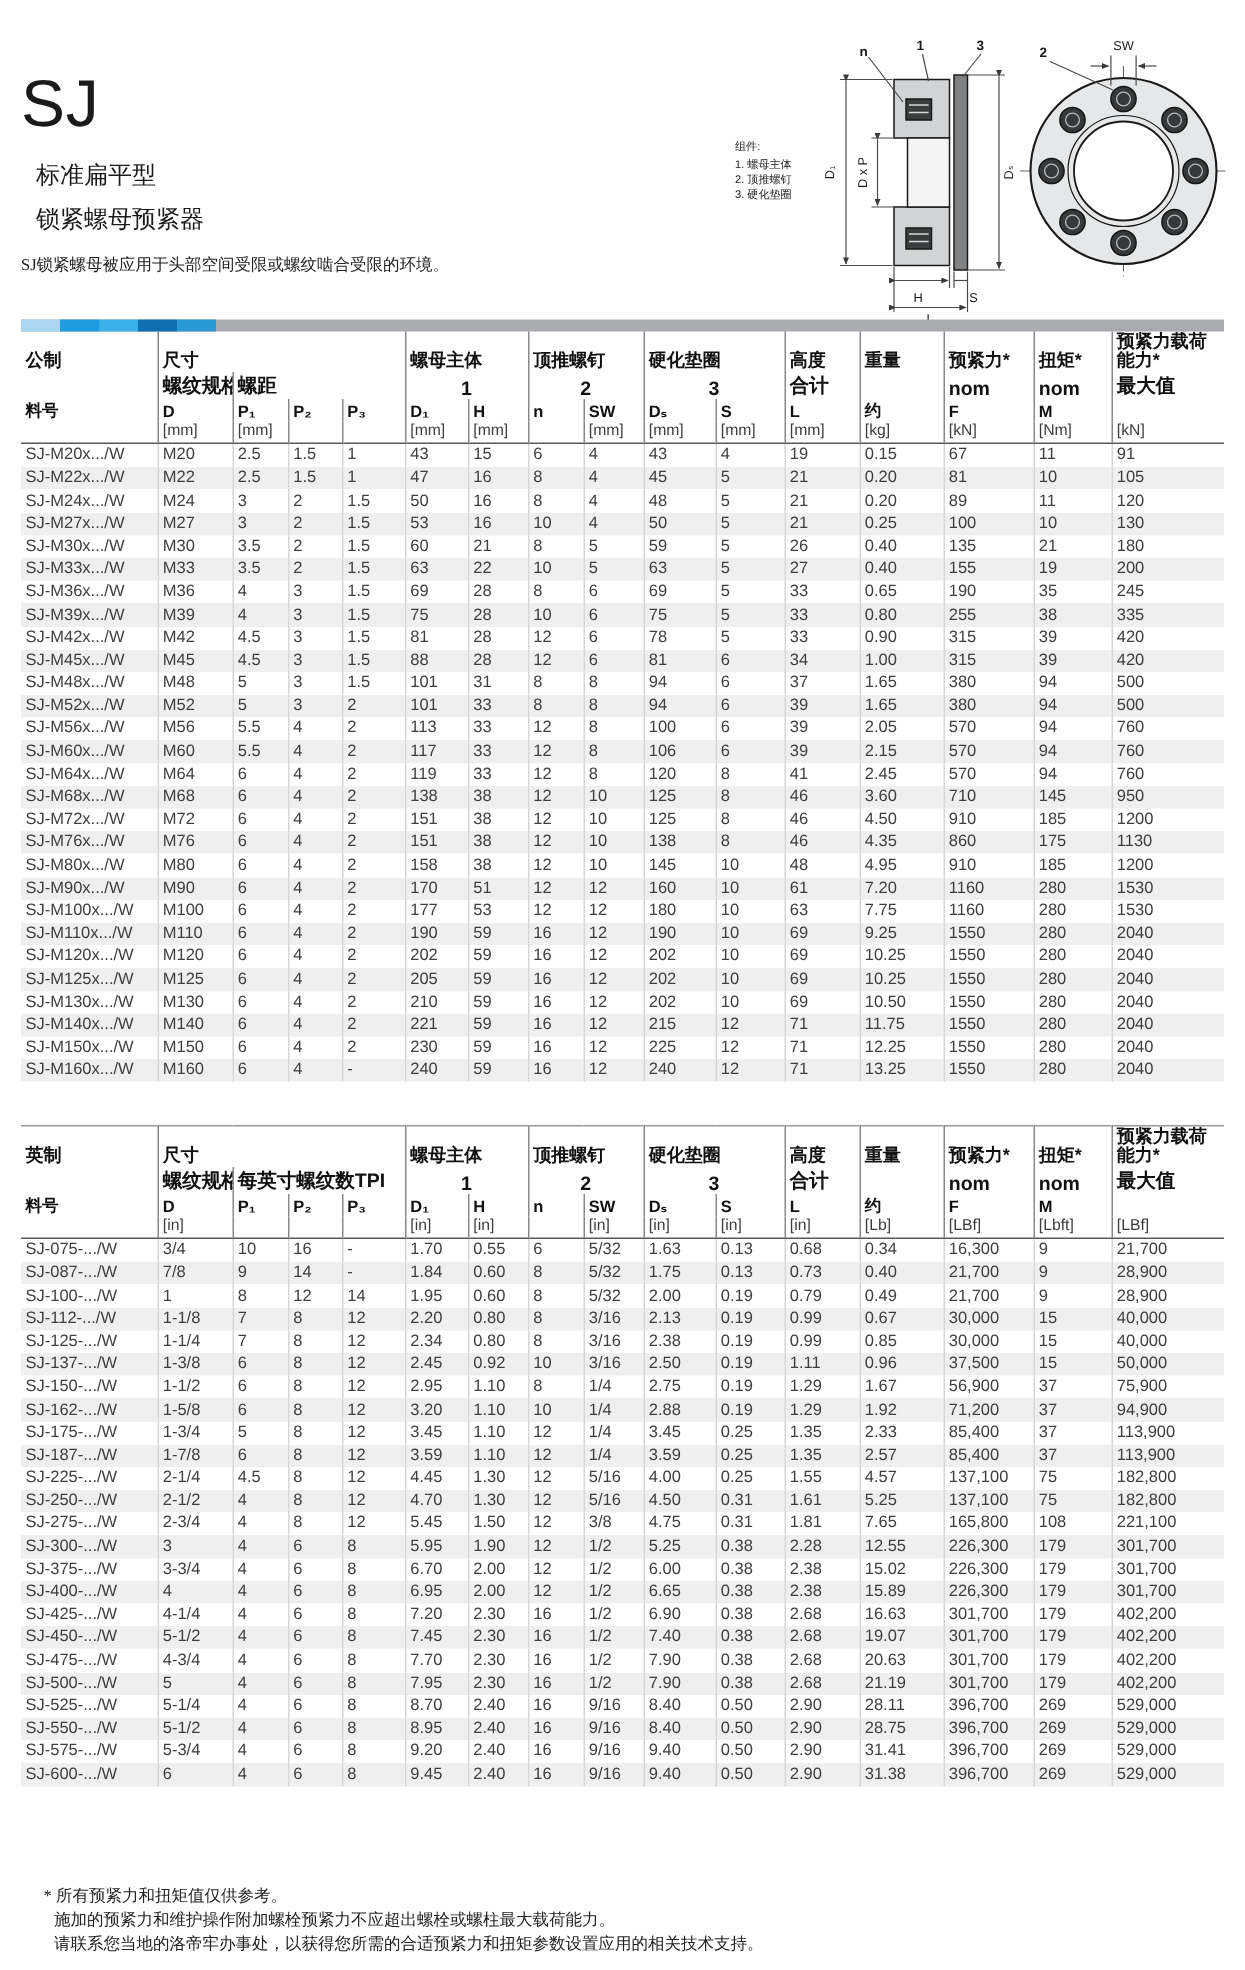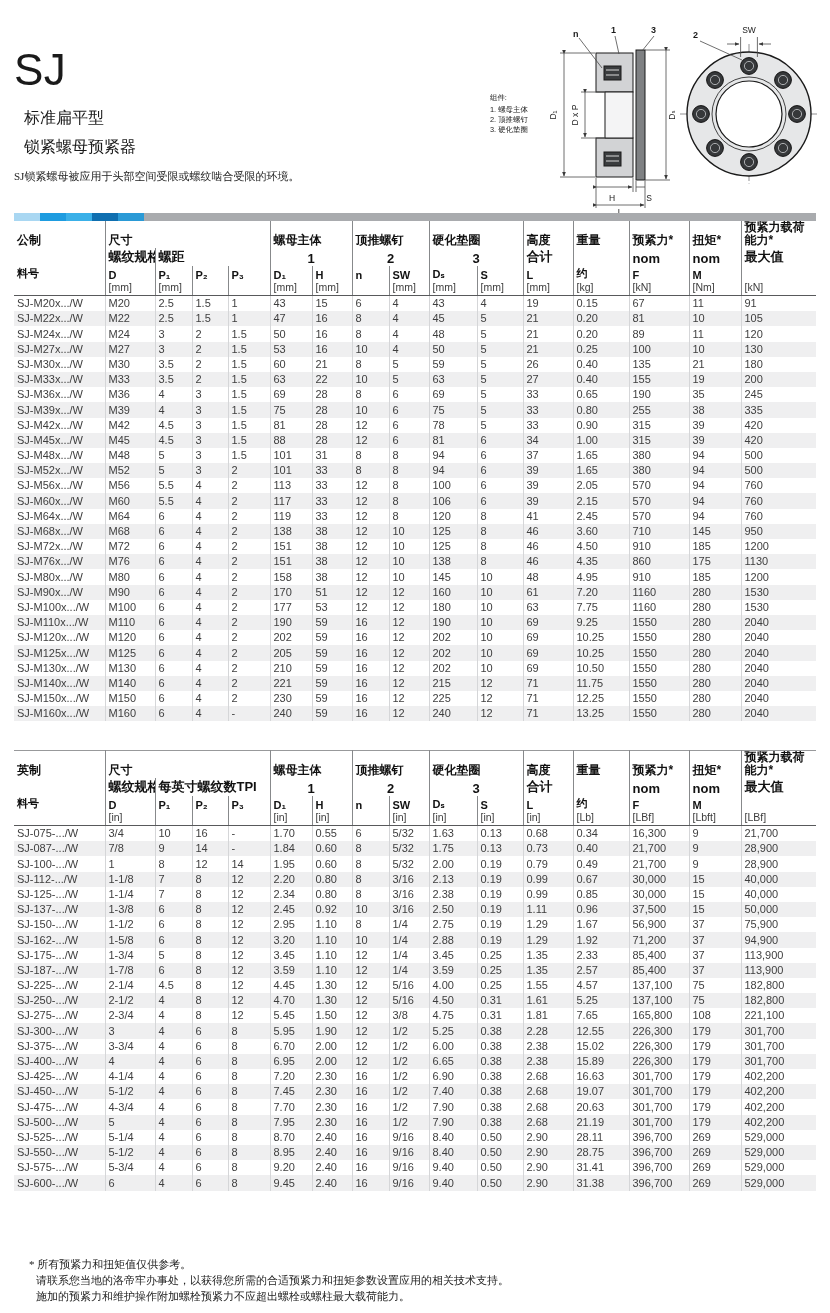--- a/index.html
+++ b/index.html
@@ -1289,15 +1289,15 @@
         <td>31.38</td>
         <td>396,700</td>
         <td>269</td>
         <td>529,000</td>
       </tr>
     </tbody>
 </table>
 
 <div class="abs notes">
   <div>* 所有预紧力和扭矩值仅供参考。</div>
+  <div class="ind">施加的预紧力和维护操作附加螺栓预紧力不应超出螺栓或螺柱最大载荷能力。</div>
   <div class="ind">请联系您当地的洛帝牢办事处，以获得您所需的合适预紧力和扭矩参数设置应用的相关技术支持。</div>
-  <div class="ind">施加的预紧力和维护操作附加螺栓预紧力不应超出螺栓或螺柱最大载荷能力。</div>
 </div>
 
 </body></html>

